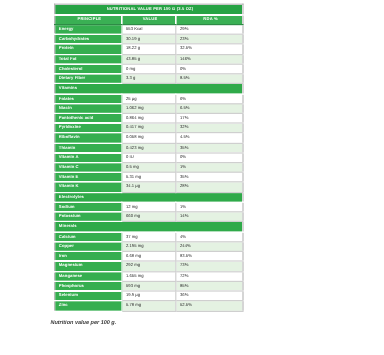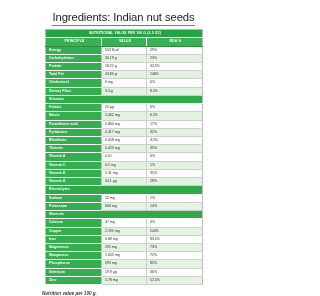--- a/index.html
+++ b/index.html
@@ -126,23 +126,20 @@
     font-style: italic;
     font-family: "Liberation Sans", sans-serif;
   }
   .footer div { white-space: nowrap; font-weight: bold; }
 </style>
 </head>
 <body>
 
 <div id="page">
 
-  <div class="title-wrap">
-    <span class="title">Ingredients: Indian nut seeds</span>
-  </div>
 
   <div class="table-wrap">
     <table class="nut">
       <colgroup>
         <col class="col-a">
           <col class="col-b">
           <col class="col-c">
       </colgroup>
       <tbody>
         <tr class="banner">

